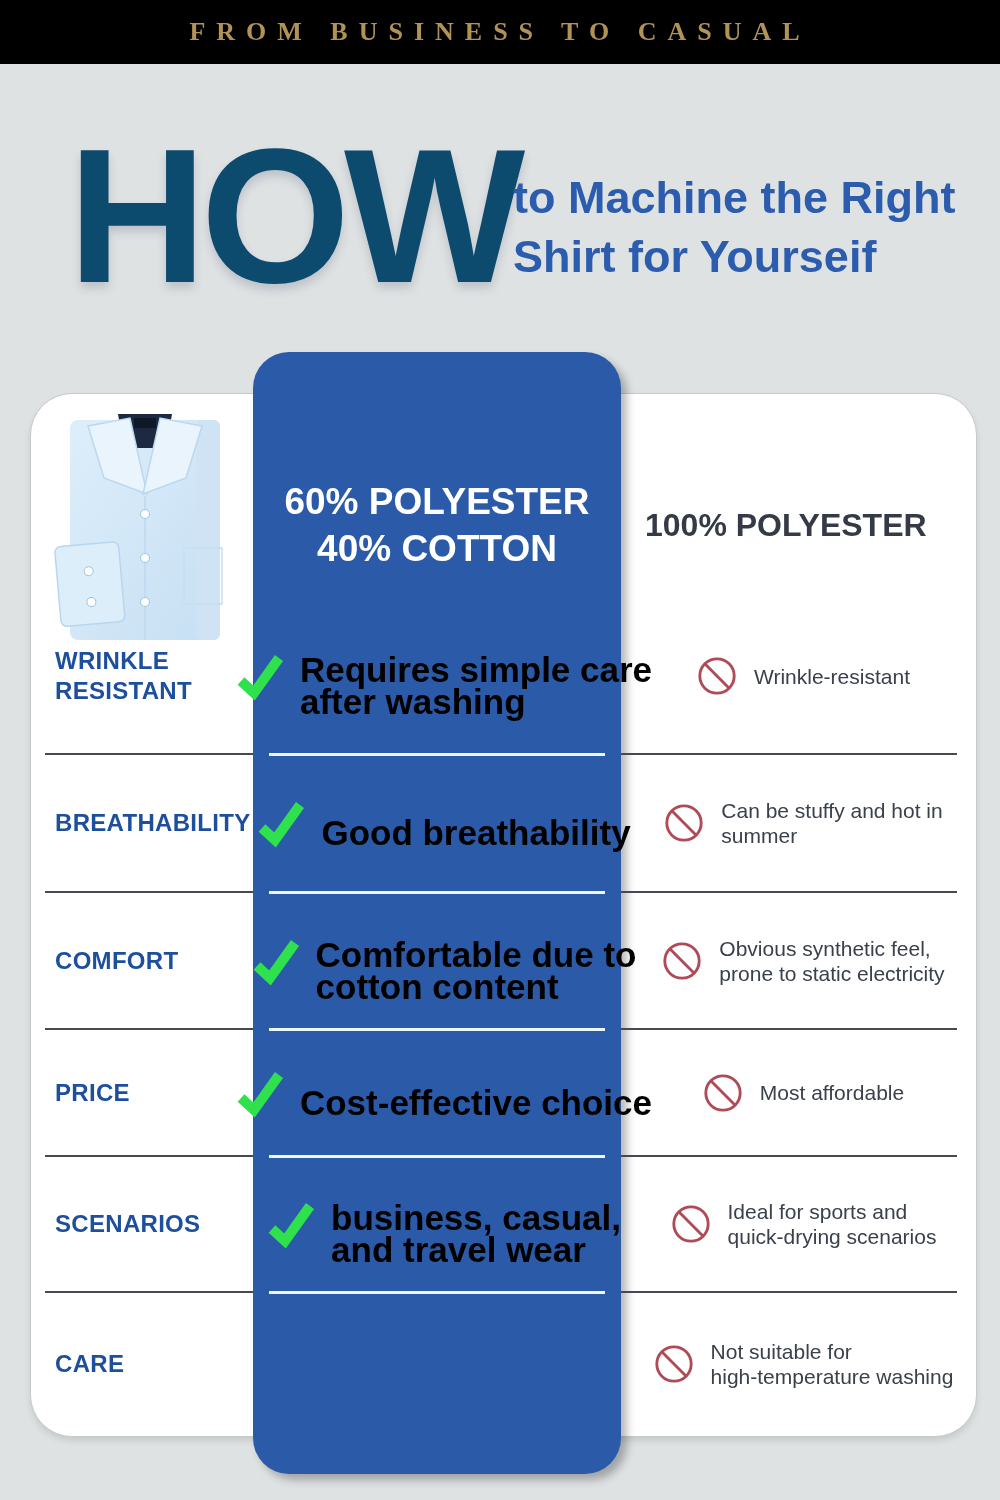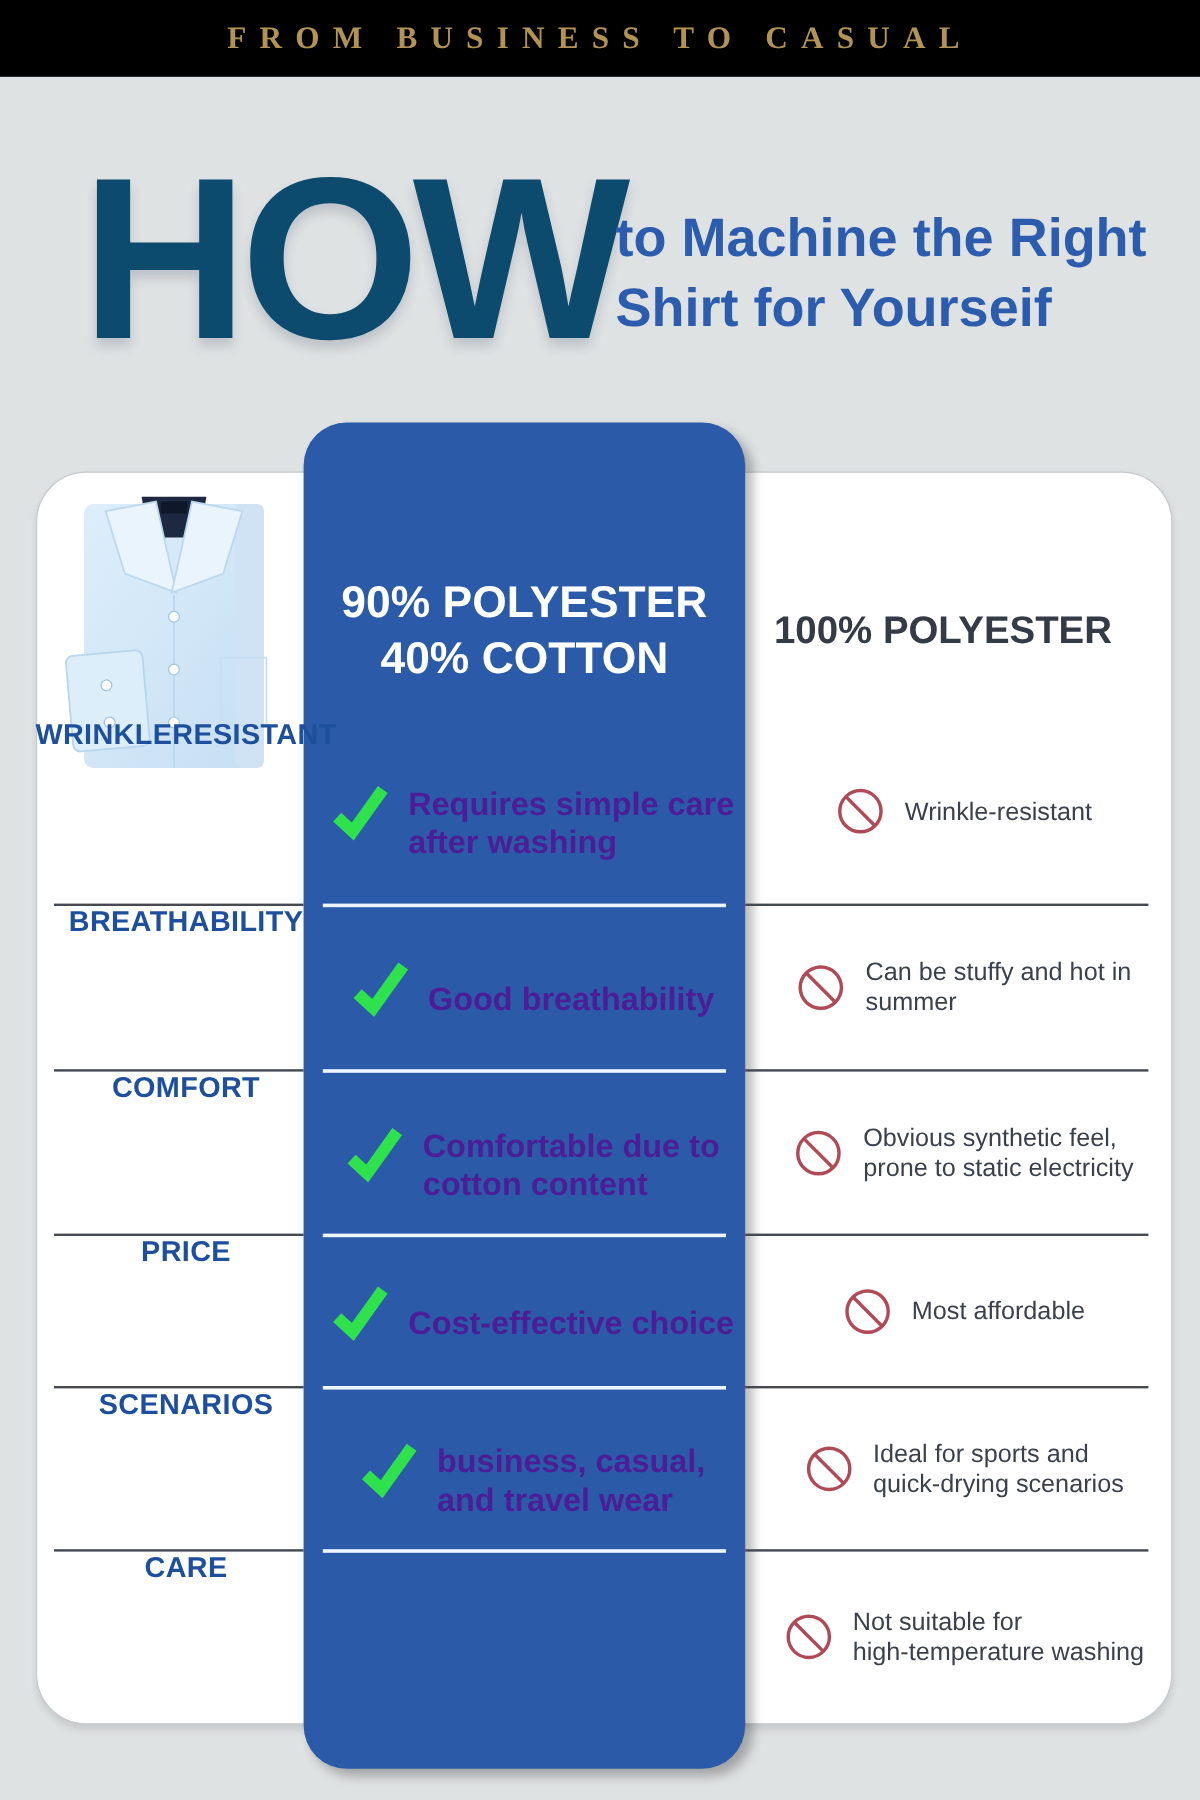--- a/index.html
+++ b/index.html
@@ -16,27 +16,27 @@
   .card{position:absolute;left:30px;top:393px;width:945px;height:1042px;background:#ffffff;
         border:1px solid #c7cacd;border-radius:42px;box-shadow:0 4px 6px rgba(0,0,0,.10);z-index:1;}
   .bluecol{position:absolute;left:253px;top:352px;width:368px;height:1122px;background:#2a5aa8;
            border-radius:36px;box-shadow:6px 6px 9px rgba(0,0,0,.28);z-index:2;}
   .pro-header{position:absolute;left:253px;top:478px;width:368px;text-align:center;color:#ffffff;
               font-size:37px;font-weight:700;line-height:47px;z-index:3;}
   .con-header{position:absolute;left:645px;top:507px;width:325px;color:#343b46;font-size:32px;
               font-weight:700;z-index:3;white-space:nowrap;}
   .shirt{position:absolute;left:46px;top:406px;width:212px;height:252px;z-index:3;}
   .row{position:absolute;left:0;width:1000px;z-index:4;}
-  .cell{position:absolute;top:0;bottom:0;display:flex;flex-direction:row;justify-content:center;}
+  .cell{position:absolute;top:0;bottom:0;display:flex;flex-direction:column;justify-content:center;}
   .cell.label{left:55px;width:200px;color:#1d4f9d;font-size:24px;font-weight:700;
               line-height:30px;letter-spacing:.3px;}
   .cell.pro{left:253px;width:368px;flex-direction:row;align-items:center;
             padding-left:12px;box-sizing:border-box;}
   .check{width:52px;height:52px;flex:0 0 52px;margin-right:14px;}
-  .pro-text{color:#4c1d95;font-size:27px;font-weight:700;line-height:32px;white-space:nowrap;margin-top:20px;}
+  .pro-text{color:#000000;font-size:35px;font-weight:700;line-height:32px;white-space:nowrap;margin-top:20px;}
   .cell.con{left:636px;width:334px;flex-direction:row;align-items:center;}
   .no{width:42px;height:42px;flex:0 0 42px;margin-right:16px;}
   .con-text{color:#3a414c;font-size:21px;line-height:25px;white-space:nowrap;}
   .divider{position:absolute;left:0;width:1000px;height:0;z-index:3;}
   .seg-dark{position:absolute;height:2px;background:#454a50;}
   .seg-white{position:absolute;height:3px;background:#eef6fd;}
 </style>
 </head>
 <body>
 
@@ -75,21 +75,21 @@
     <circle cx="99" cy="196" r="4.5" fill="#ffffff" stroke="#9fc4e0"></circle>
     <rect x="138" y="142" width="38" height="56" fill="none" stroke="#c6def0" stroke-width="1.5"></rect>
     <g transform="rotate(-5 45 180)">
       <rect x="12" y="138" width="64" height="80" rx="6" fill="#ddeefb" stroke="#b9d6ec" stroke-width="1.5"></rect>
       <circle cx="44" cy="165" r="4.5" fill="#ffffff" stroke="#9fc4e0"></circle>
       <circle cx="44" cy="196" r="4.5" fill="#ffffff" stroke="#9fc4e0"></circle>
     </g>
   </svg>
 
   <div class="pro-header">
-    <div>90% POLYESTER</div>
+    <div>60% POLYESTER</div>
     <div>40% COTTON</div>
   </div>
   <div class="con-header">100% POLYESTER</div>
 
   <div class="row" style="top:598px;height:156px">
     <div class="cell label">
       <div>WRINKLE</div>
       <div>RESISTANT</div>
     </div>
     <div class="cell pro">

